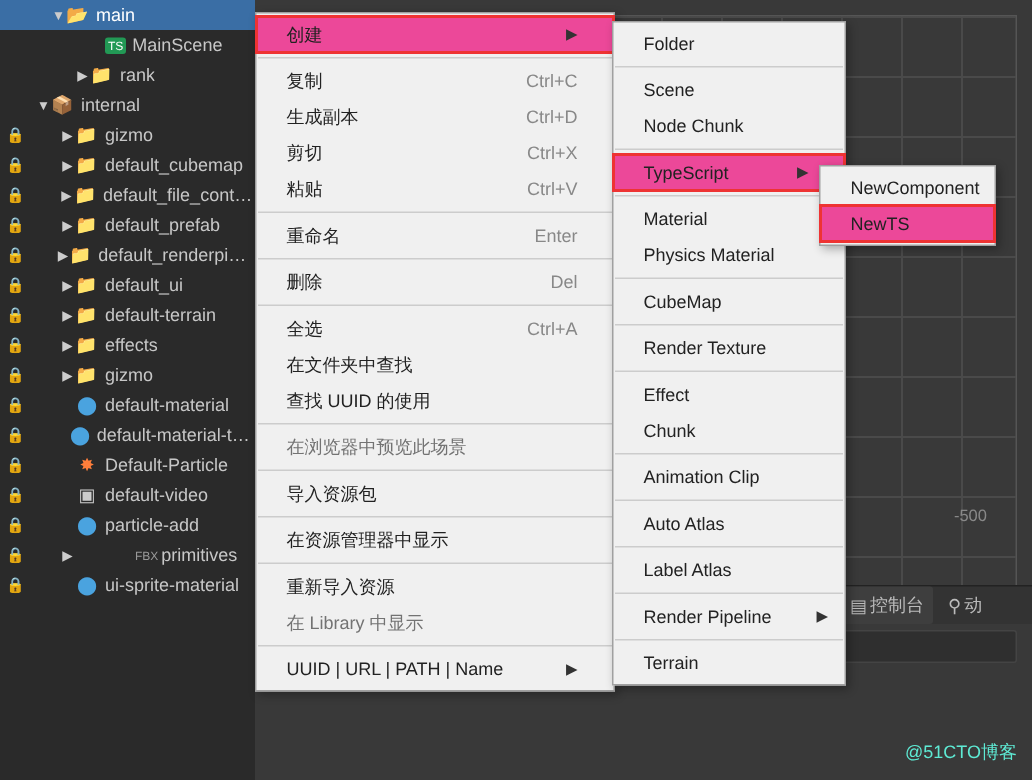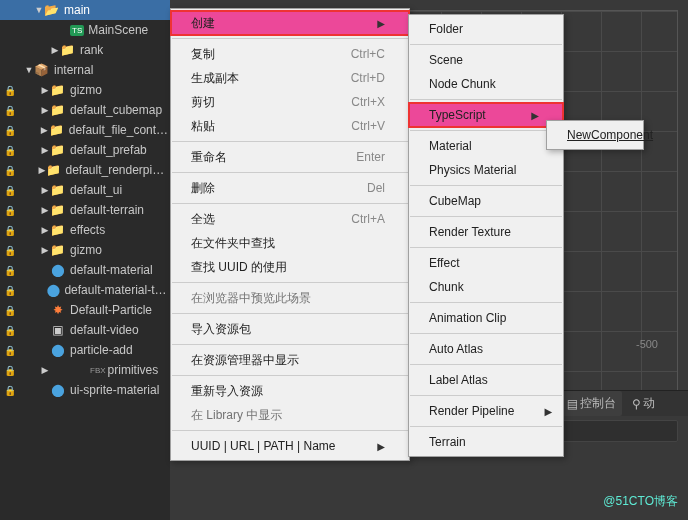--- a/index.html
+++ b/index.html
@@ -101,21 +101,21 @@
   }
   .menu-item .shortcut { color:#888; margin-left:30px; }
   .menu-item .arrow { color:#333; margin-left:30px; font-size:10px;}
   .menu-item.hov { background:#ec4899;}
   .menu-item.disabled { color:#737373;}
   .menu-sep { height:1px; margin:3px 1px; background:#ccc;}
   .red-box { outline: 2px solid #e33; outline-offset:-1px; }
 
   .menu1 { left:170px; top:8px; width:240px; }
   .menu2 { left:408px; top:14px; width:156px; }
-  .menu3 { left:546px; top:120px; width:98px;text-decoration:underline; }
+  .menu3 { left:546px; top:110px; width:118px; }
 </style>
 </head>
 <body>
 
 <div class="sidebar" id="sidebar">
     <div class="tree-item selected">
       <span class="lock"></span>
       <span class="indent" style="width:16px"></span>
       <span class="caret">▼</span>
       <span class="icon fld">📂</span>
@@ -404,15 +404,18 @@
     </div>
     <div class="menu-sep"></div>
     <div class="menu-item">
       <span>Terrain</span>
     </div>
   </div>
 <div class="menu menu3" id="menu3">
     <div class="menu-item">
       <span>NewComponent</span>
     </div>
+    <div class="menu-item hov red-box">
+      <span>NewTS</span>
+    </div>
   </div>
 
 <div class="watermark">@51CTO博客</div>
 
 </body></html>

